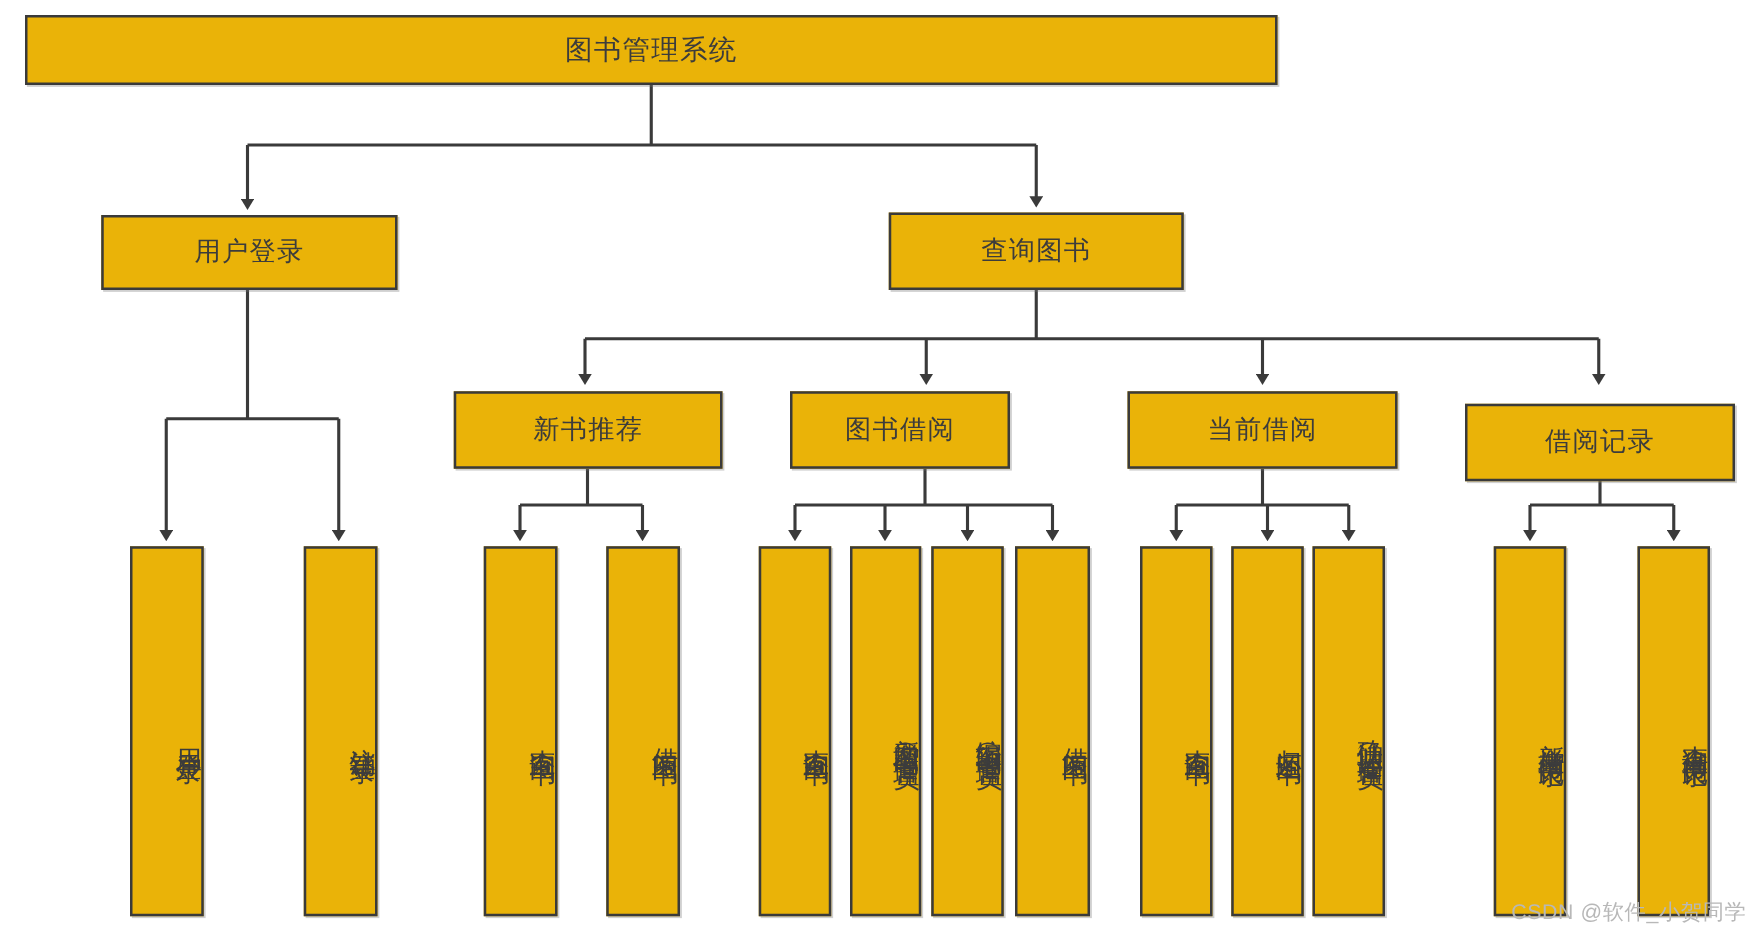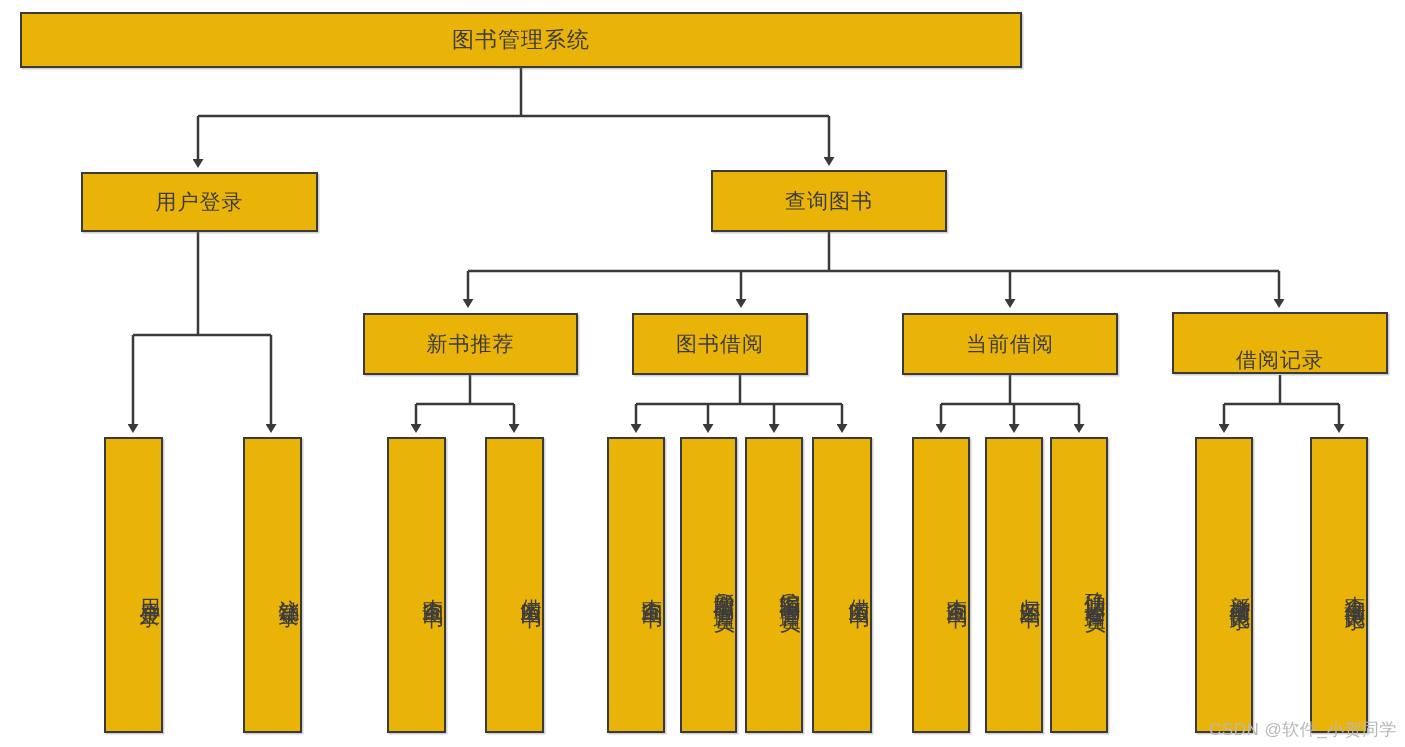--- a/index.html
+++ b/index.html
@@ -134,21 +134,21 @@
 
   <div class="node node-h" style="left:363px; top:313px; width:215px; height:62px;">
     <span>新书推荐</span>
   </div>
   <div class="node node-h" style="left:632px; top:313px; width:176px; height:62px;">
     <span>图书借阅</span>
   </div>
   <div class="node node-h" style="left:902px; top:313px; width:216px; height:62px;">
     <span>当前借阅</span>
   </div>
-  <div class="node node-h" style="left:1172px; top:312px; width:216px; height:62px;align-items:flex-end;">
+  <div class="node node-h" style="left:1172px; top:323px; width:216px; height:62px;">
     <span>借阅记录</span>
   </div>
 
   <div class="node node-v leaf" style="left:104px; top:437px; width:59px; height:296px;">
     <span>用户登录</span>
   </div>
   <div class="node node-v leaf" style="left:243px; top:437px; width:59px; height:296px;">
     <span>注销登录</span>
   </div>
 

